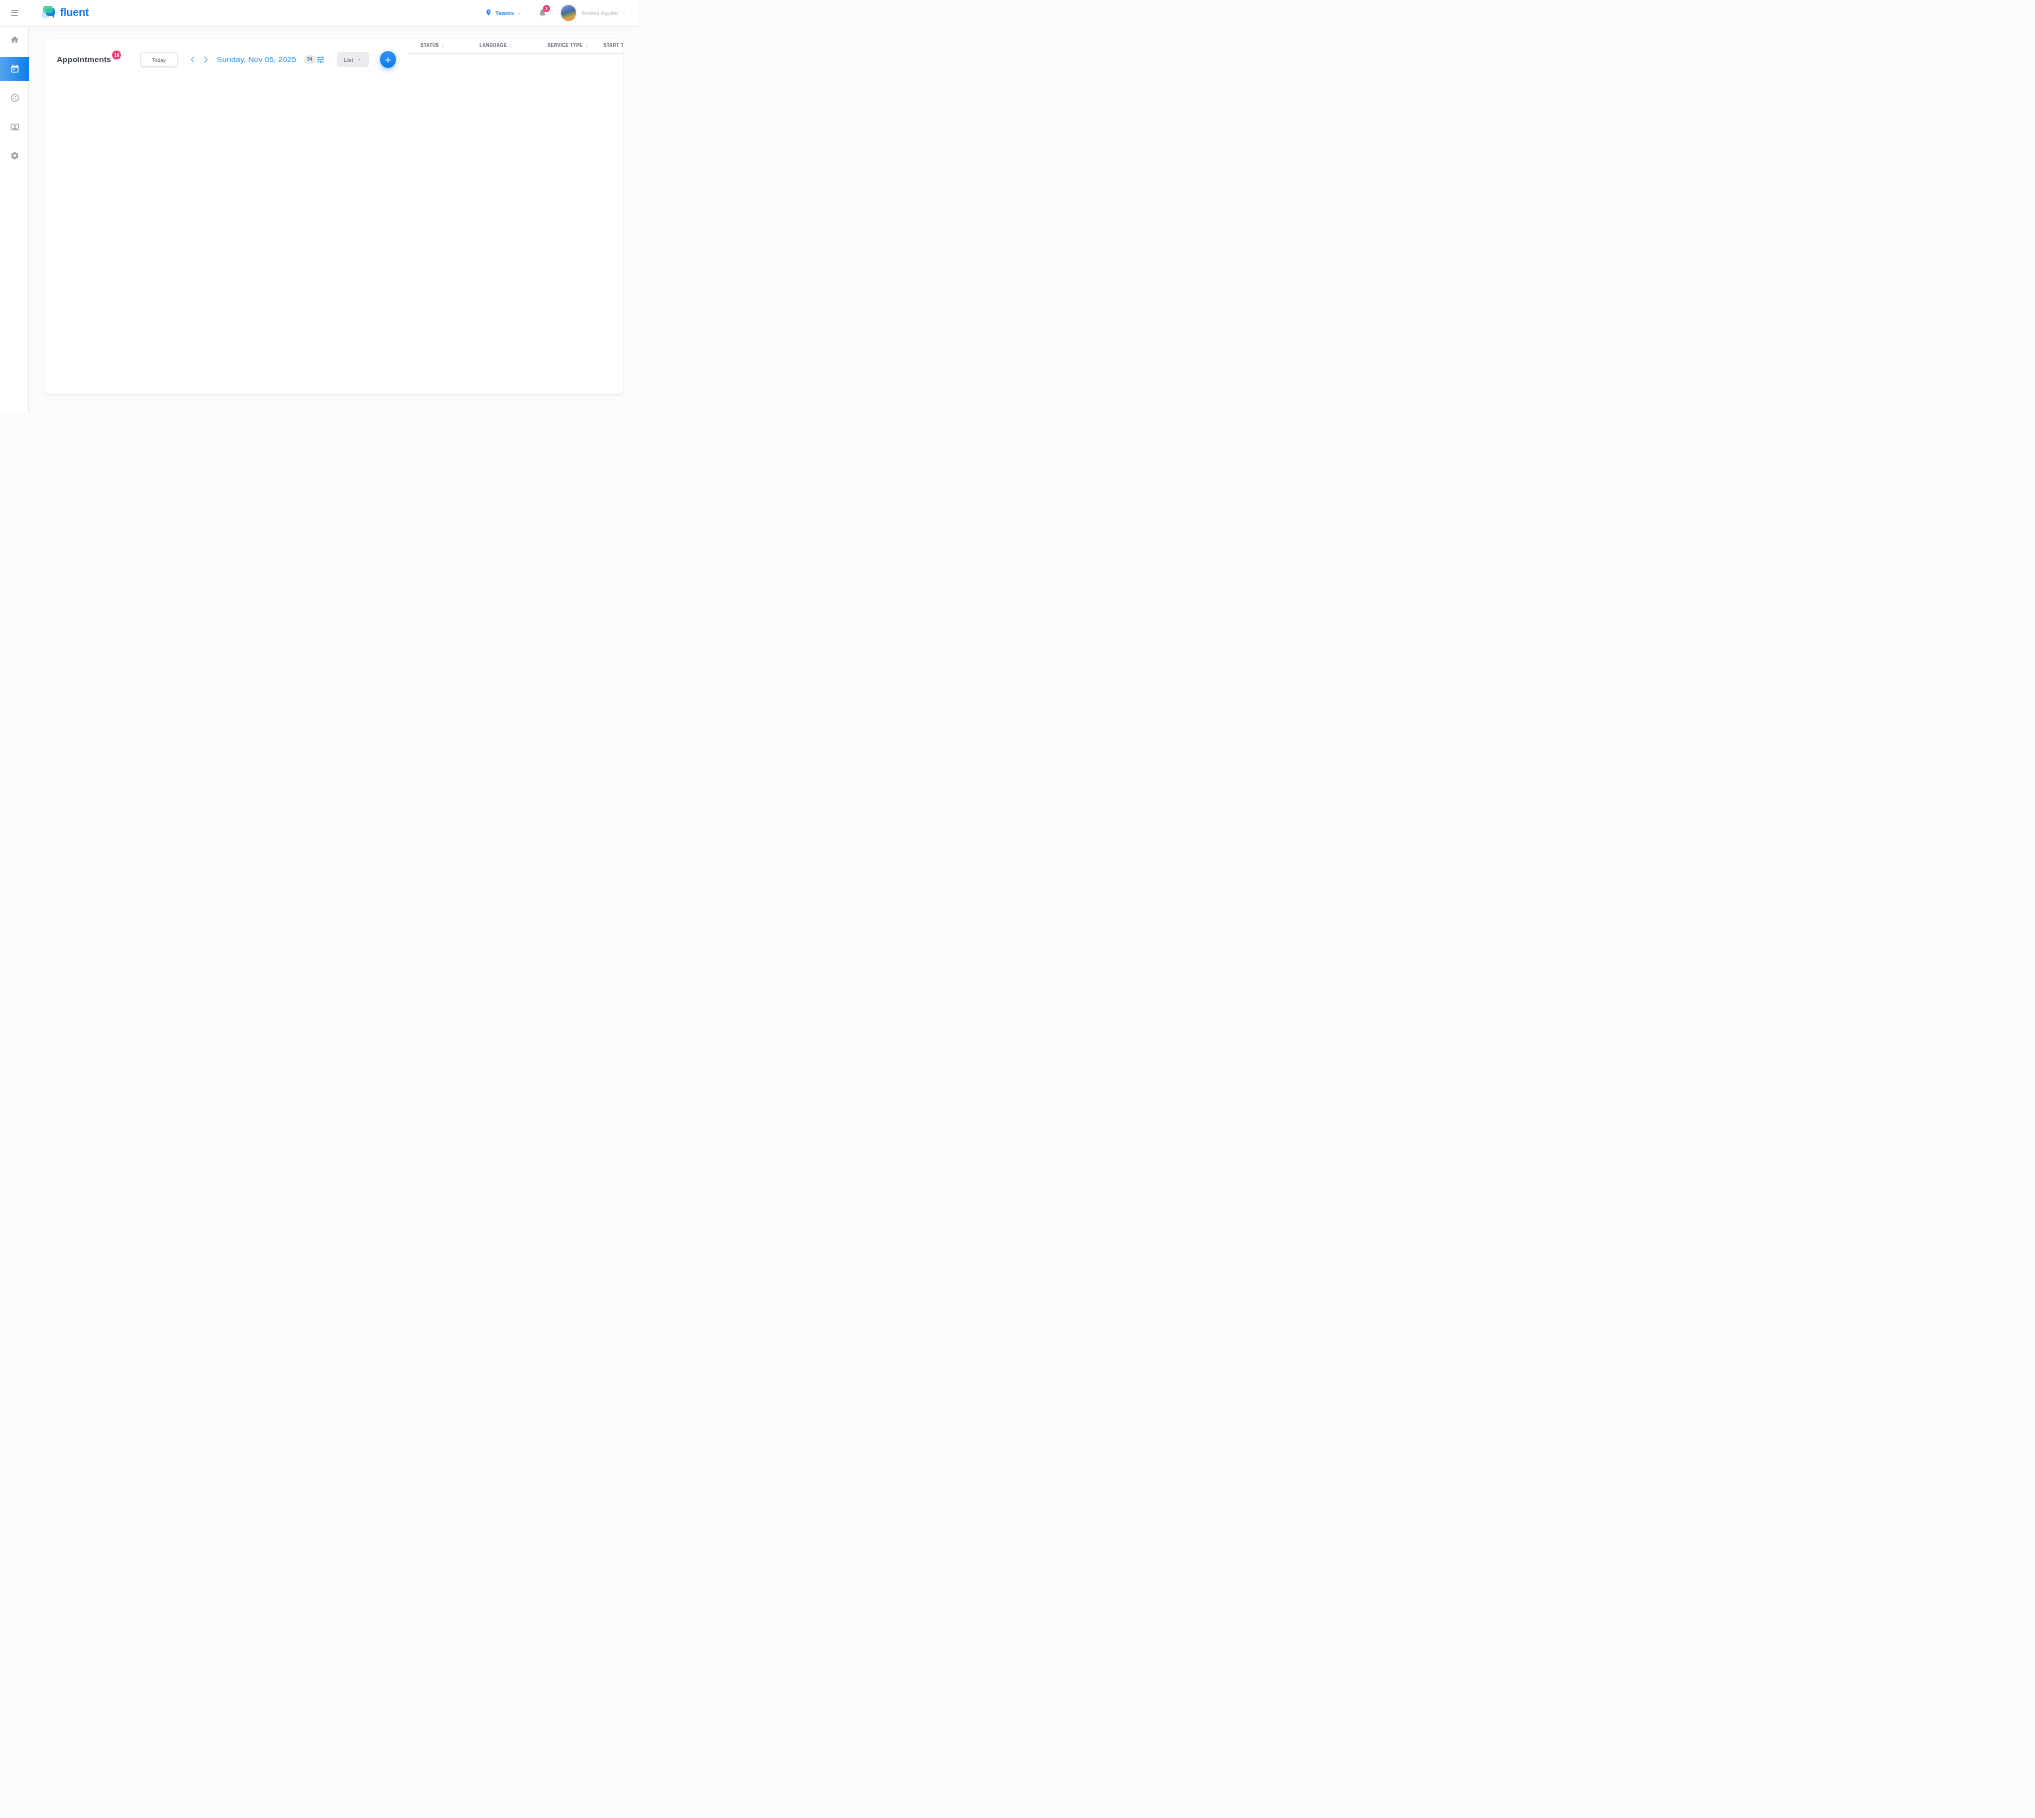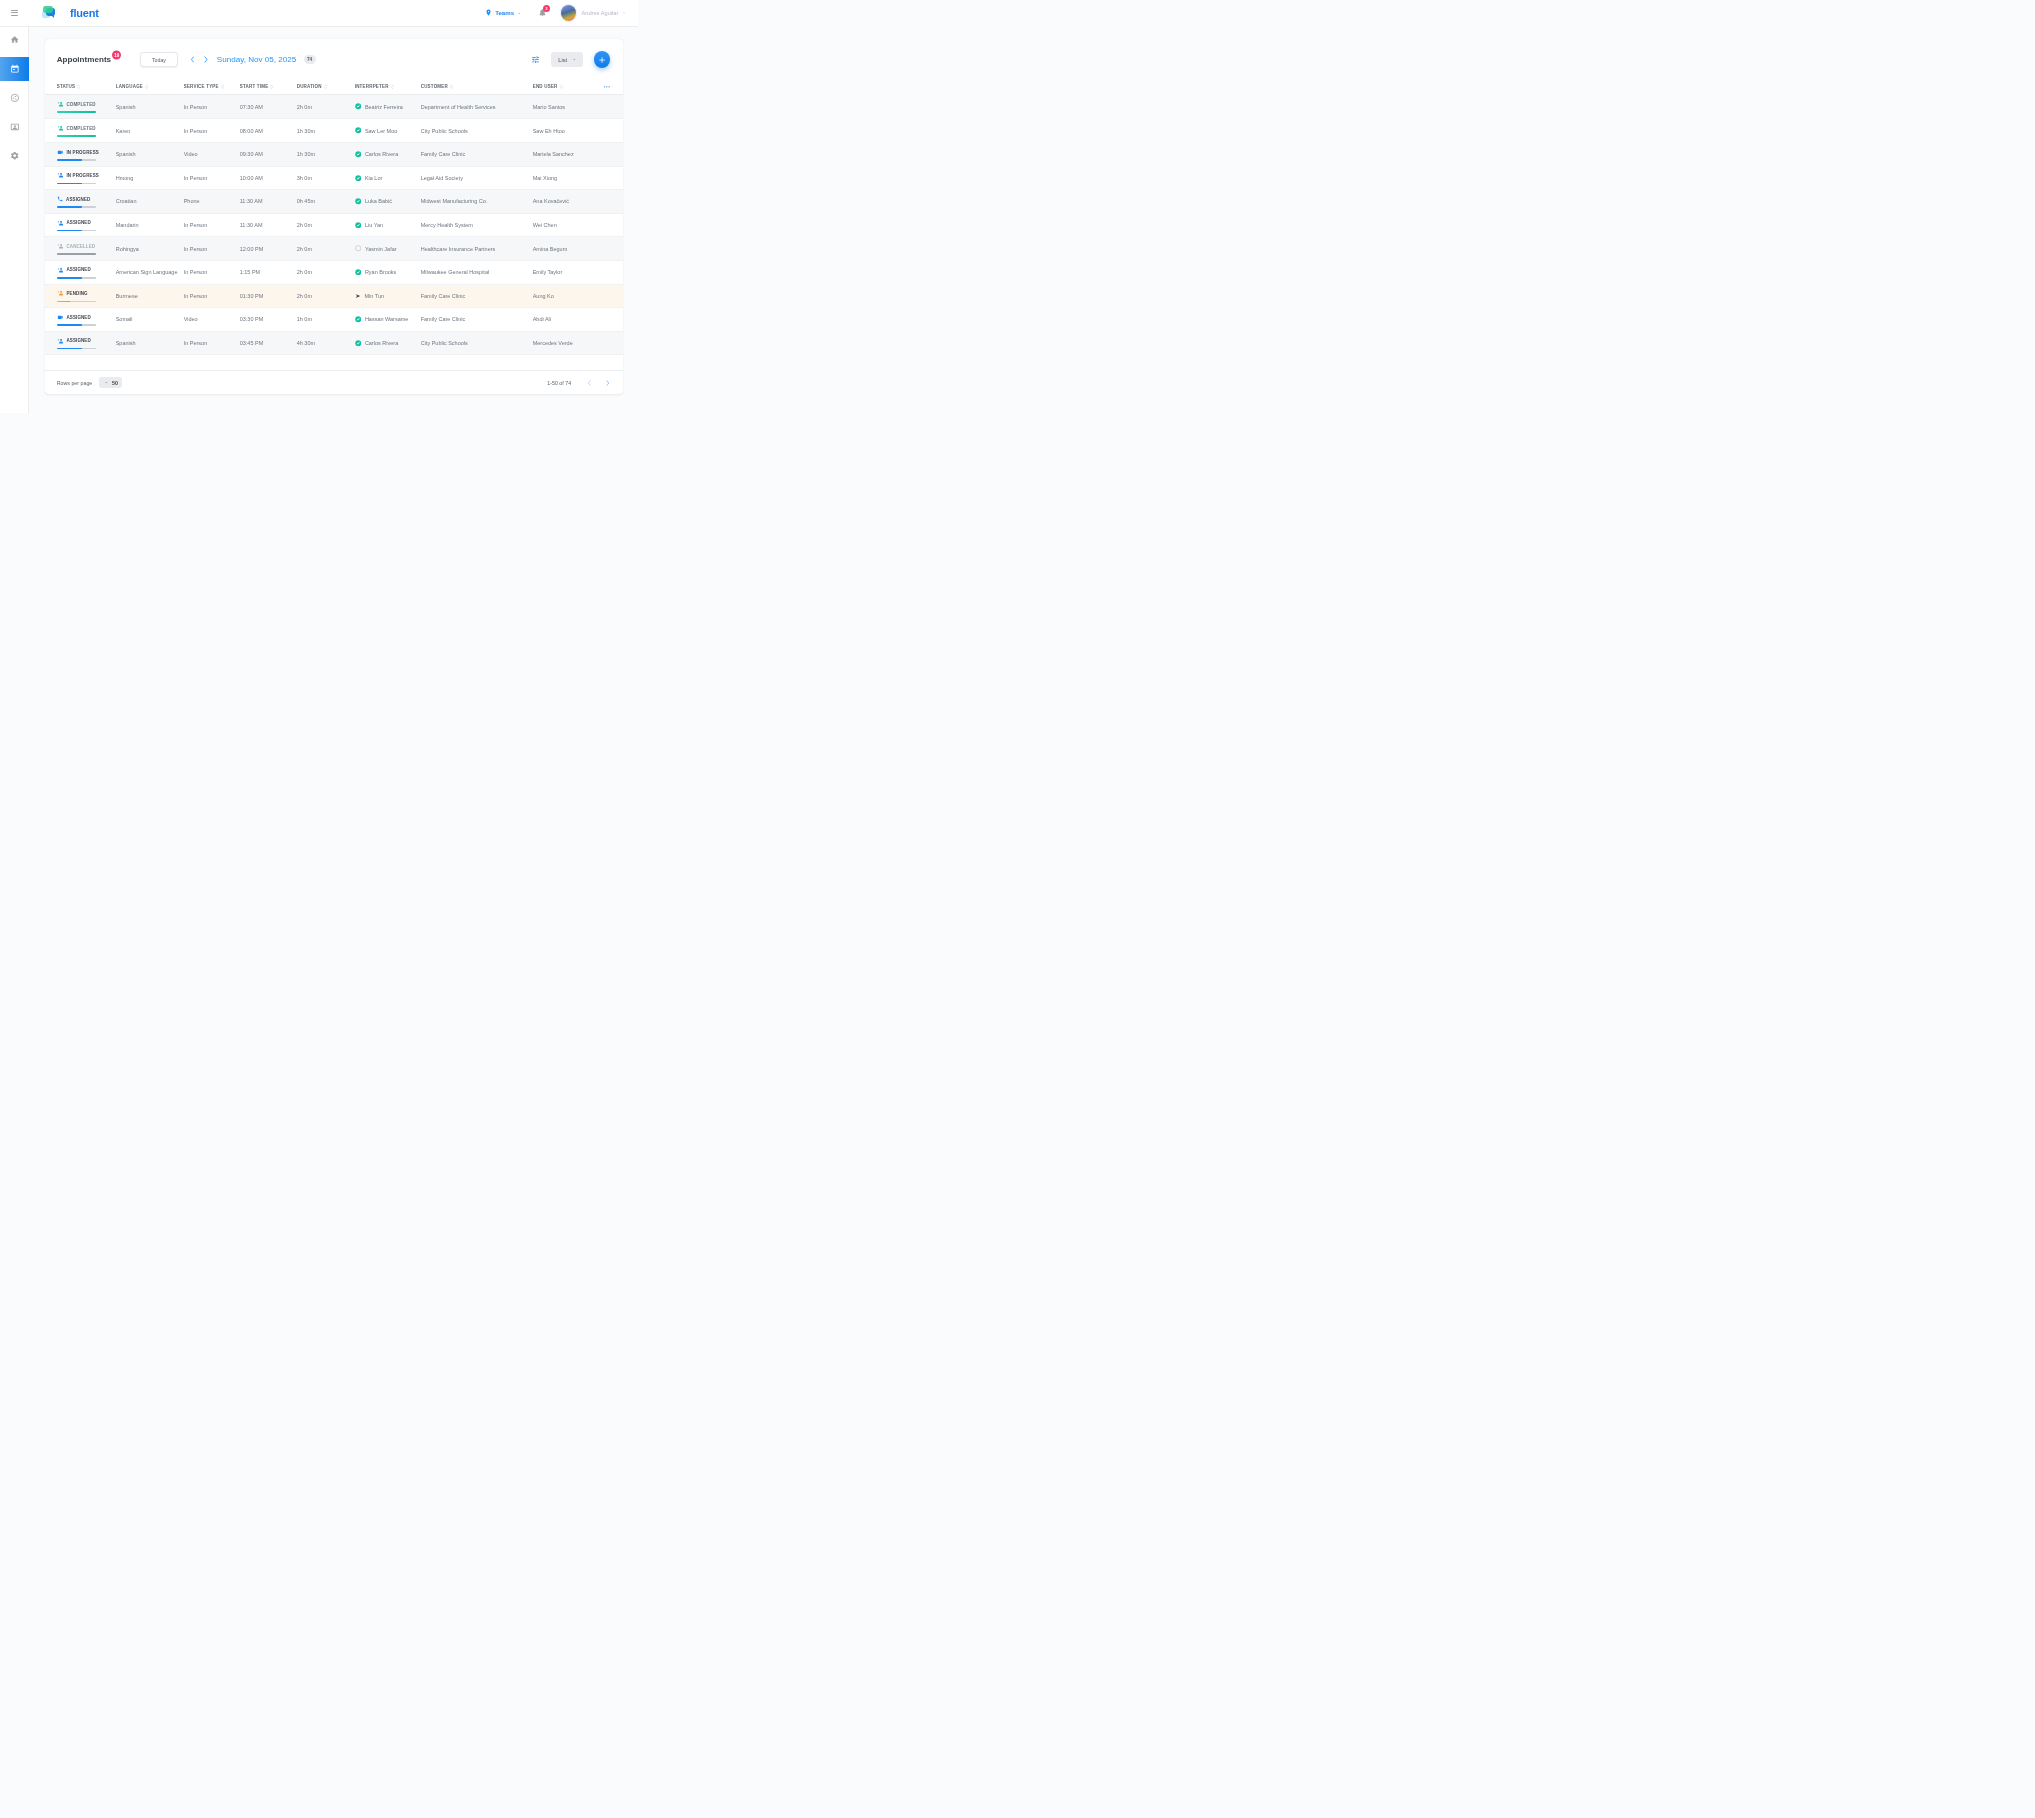--- a/index.html
+++ b/index.html
@@ -5,21 +5,21 @@
   * { margin:0; padding:0; box-sizing:border-box; }
   html,body { width:638px; height:413px; overflow:hidden; }
   body { font-family:"Liberation Sans", sans-serif; background:#fafbfc; color:#3f4650; }
   button { font-family:inherit; cursor:pointer; background:none; border:none; }
 
   
   .topbar { height:26.5px; background:#fff; border-bottom:0.4px solid #ecedef; display:flex; align-items:center; justify-content:space-between; position:relative; z-index:5; }
   .topbar-left { display:flex; align-items:center; }
   .hamburger { width:29px; display:flex; flex-direction:column; align-items:center; gap:1.6px; }
   .hamburger span { display:block; width:7.3px; height:0.8px; background:#9aa0a6; border-radius:0.4px; }
-  .logo { display:flex; align-items:center; gap:14px; margin-left:13px; cursor:pointer; }
+  .logo { display:flex; align-items:flex-start; gap:4px; margin-left:13px; cursor:pointer; }
   .logo-mark { position:relative; width:14px; height:12.6px; }
   .logo-mark i { position:absolute; display:block; }
   .lb1 { left:0; top:4.9px; width:8.1px; height:6.5px; background:#c3e6f9; border-radius:2px; }
   .lb1:after { content:""; position:absolute; left:2px; bottom:-1.6px; border:2px solid transparent; border-top-color:#c3e6f9; border-left-color:#c3e6f9; }
   .lb3 { left:4.1px; top:2px; width:9.4px; height:7.3px; background:#1d7fe8; border-radius:2.4px; }
   .lb3:after { content:""; position:absolute; right:1.2px; bottom:-2px; border:2.4px solid transparent; border-top-color:#1d7fe8; border-right-color:#1d7fe8; }
   .lb2 { left:1.2px; top:0; width:9.4px; height:7px; background:rgba(52,205,150,.88); border-radius:2.4px; }
   .logo-text { font-size:11px; font-weight:700; color:#1878e8; letter-spacing:-0.2px; }
   .topbar-right { display:flex; align-items:center; padding-right:12.2px; }
   .teams { display:flex; align-items:center; gap:2.8px; color:#1e88f5; font-size:6.1px; font-weight:700; cursor:pointer; }
@@ -31,21 +31,21 @@
   .user span { color:#b4bac3; font-size:5.7px; }
 
   
   .shell { display:flex; height:386px; }
   .sidebar { width:29px; background:#fff; border-right:0.4px solid #ececee; padding-top:1.6px; display:flex; flex-direction:column; gap:5.3px; flex:none; }
   .side-item { width:29px; height:23.6px; display:flex; align-items:center; justify-content:center; color:#9aa0a6; cursor:pointer; }
   .side-item.active { background:linear-gradient(90deg,#55a4ee,#0b7ce9); color:#fff; }
   .main { flex:1; padding:12.6px 15.5px 0; min-width:0; }
 
   
-  .card { background:#fff; border-radius:4.1px; height:355px; box-shadow:0 0.4px 2px rgba(60,64,67,.10), 0 0 0.4px rgba(60,64,67,.10); display:flex; flex-direction:column; overflow:hidden; }
+  .card { background:#fff; border-radius:4.1px; height:355px; box-shadow:0 0.4px 2px rgba(60,64,67,.10), 0 0 0.4px rgba(60,64,67,.10); display:flex; flex-direction:row; overflow:hidden; }
   .card-head { height:41px; flex:none; display:flex; align-items:center; padding:0 12.2px; }
   .title-wrap { display:flex; align-items:flex-start; }
   .page-title { font-size:8.1px; font-weight:700; color:#3d434c; }
   .title-badge { margin-left:1.2px; transform:translateY(-4.5px); background:#f43b70; color:#fff; width:9px; height:9px; border-radius:50%; font-size:4.5px; font-weight:700; display:flex; align-items:center; justify-content:center; }
   .today-btn { margin-left:19px; height:15px; padding:0 10.6px; background:#fff; border:0.4px solid #e5e8eb; border-radius:3.3px; font-size:5.3px; color:#5a626e; box-shadow:0 0.4px 1.2px rgba(0,0,0,.06); }
   .nav-chevs { display:flex; gap:4.1px; margin-left:9px; }
   .chev-btn { width:10.6px; height:10.6px; display:flex; align-items:center; justify-content:center; }
   .date-label { margin-left:4.9px; font-size:8.1px; font-weight:500; color:#2996f4; cursor:pointer; }
   .date-badge { margin-left:7.3px; background:#e9ebee; color:#5c646f; font-size:4.9px; font-weight:700; padding:2.4px 3.3px; border-radius:5.3px; }
   .head-right { margin-left:auto; display:flex; align-items:center; gap:10.6px; }

